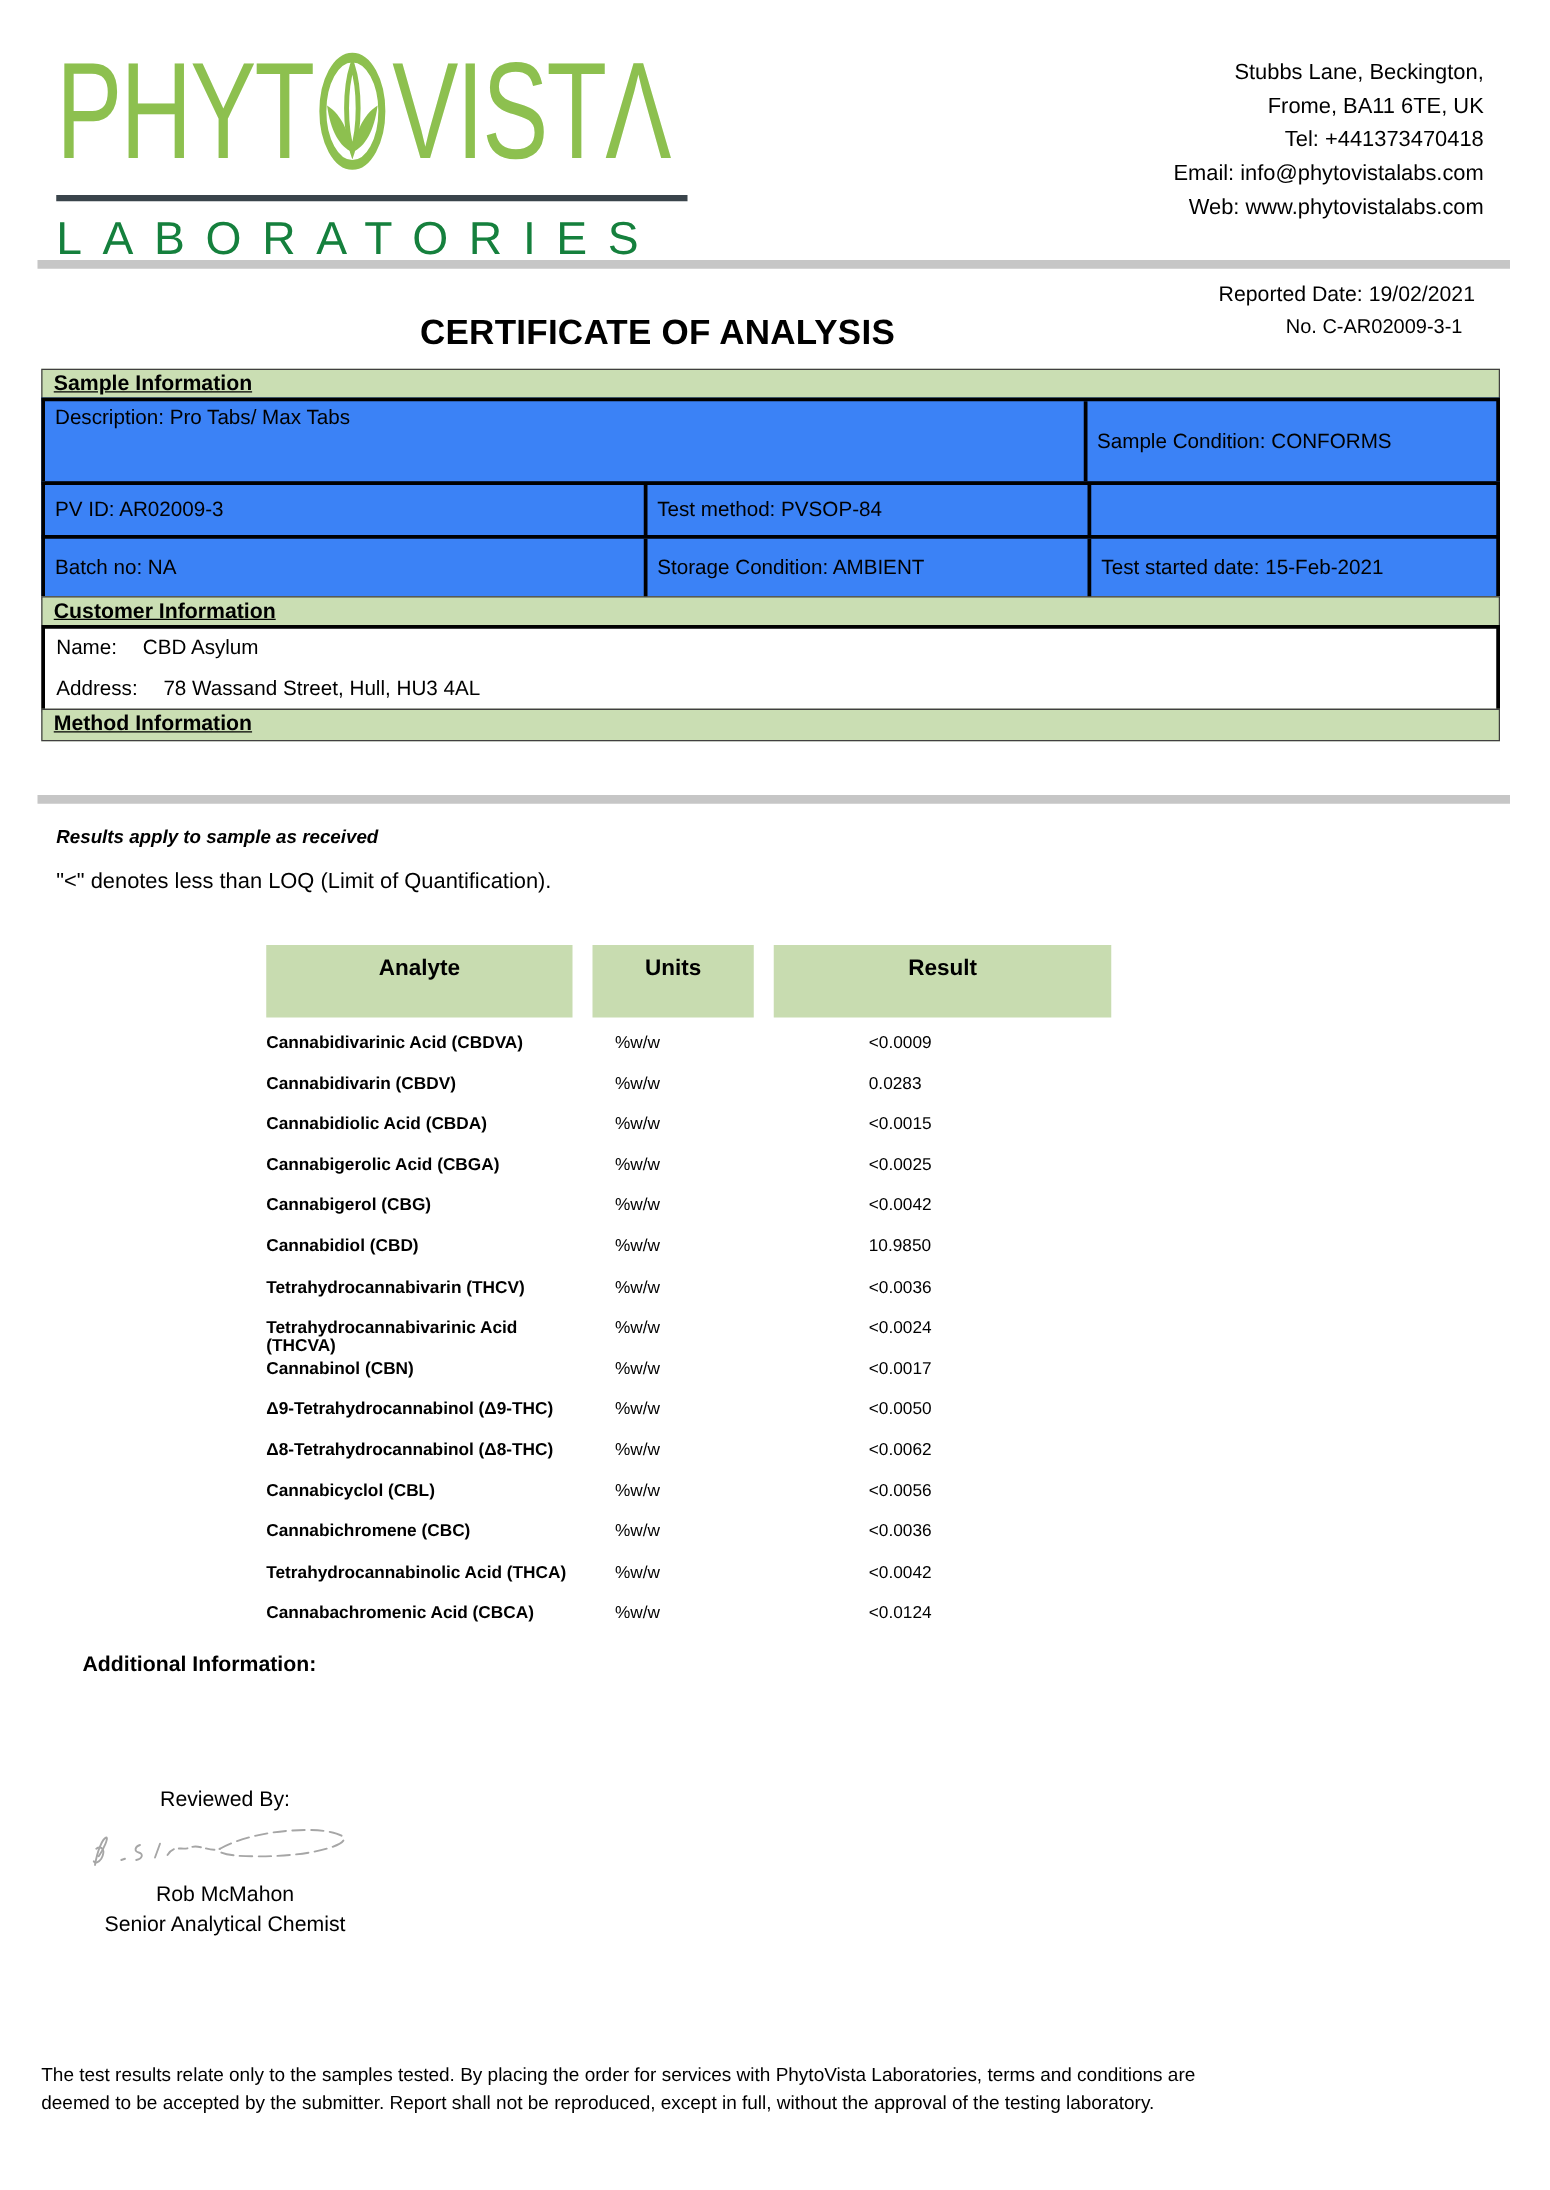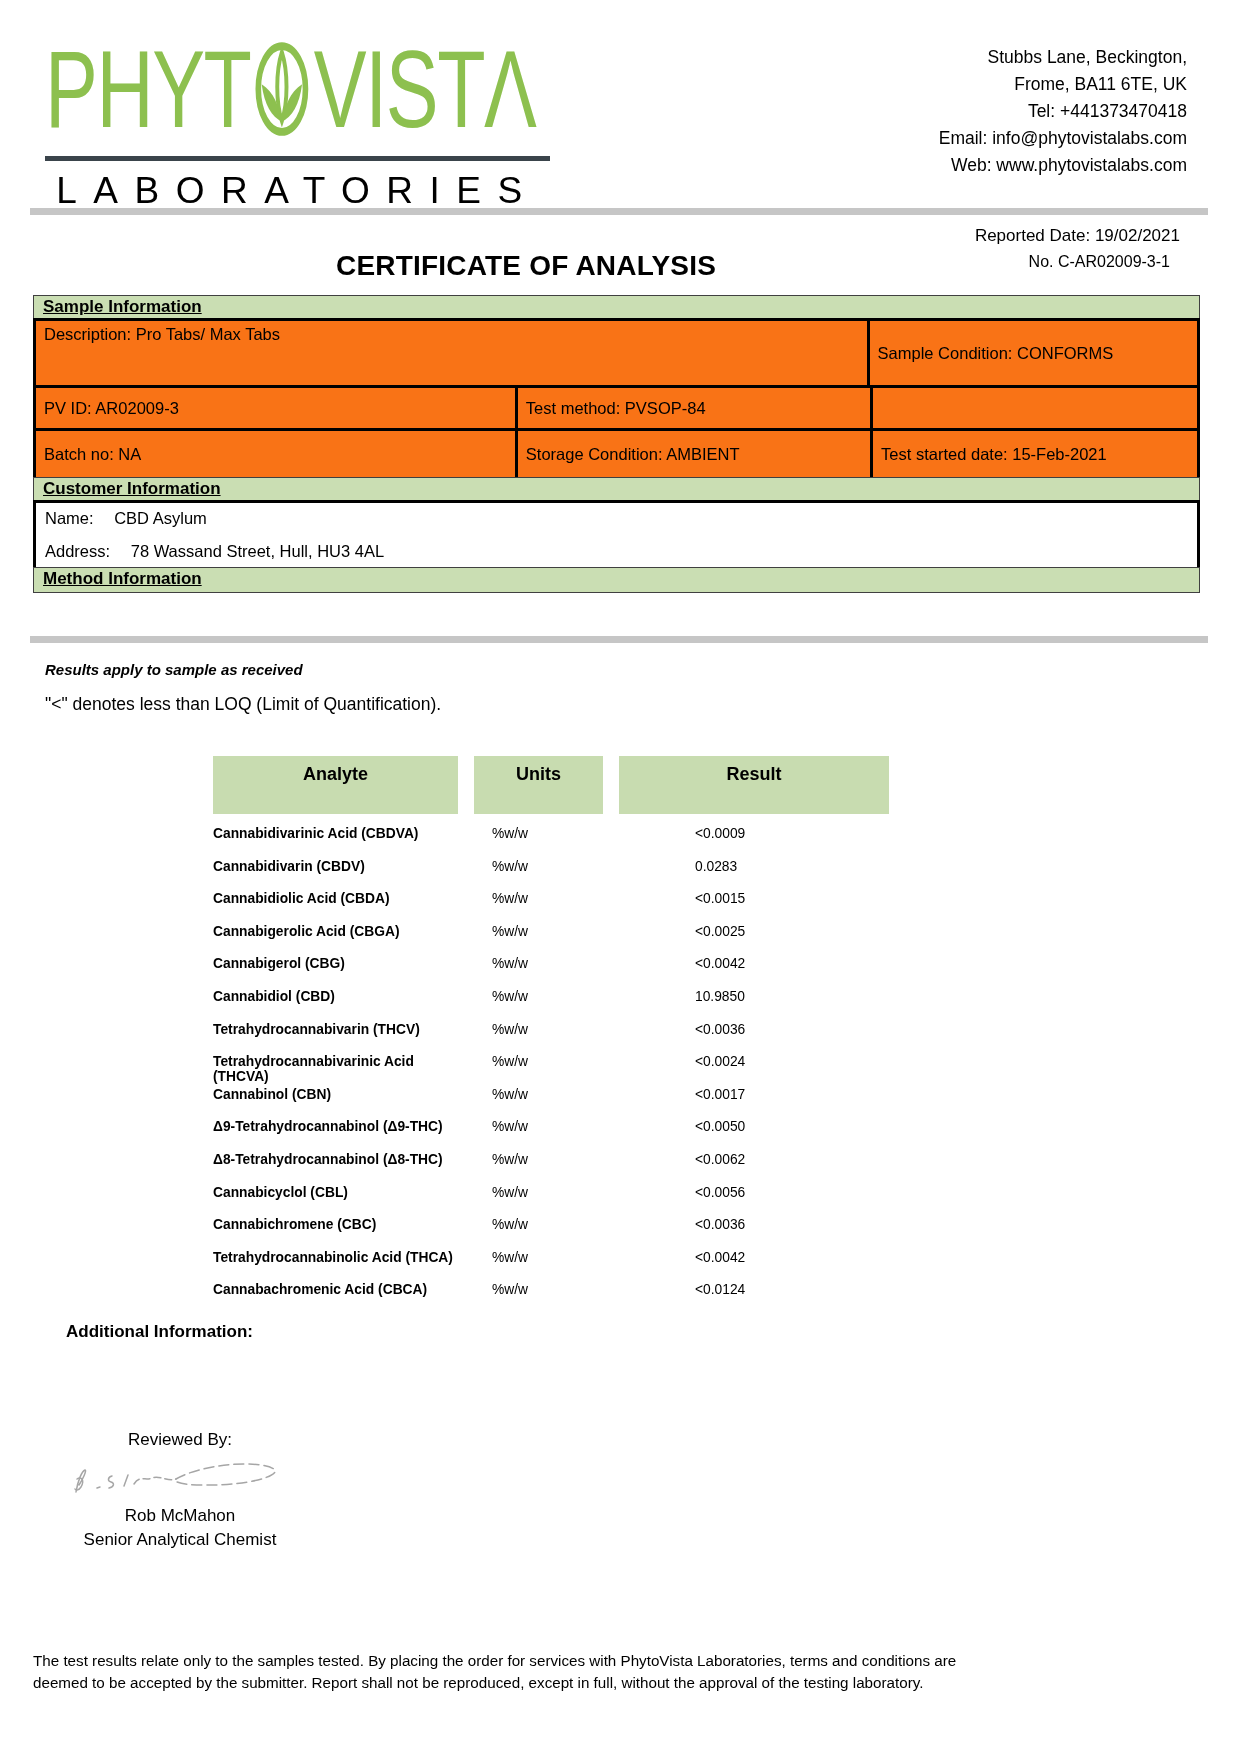--- a/index.html
+++ b/index.html
@@ -7,41 +7,41 @@
   .page { position:relative; width:1232px; height:1752px; background:#fff; overflow:hidden; }
 
   
   .logo { position:absolute; left:45px; top:34px; width:505px; }
   .logo-row1 { display:flex; align-items:center; font-size:110px; line-height:1;
                color:#8dc04f; font-weight:400; white-space:nowrap;
                transform:scaleX(0.72); transform-origin:0 50%; letter-spacing:-2px; }
   .logo-row1 .lg-txt { display:inline-block; }
   .logo-o { width:78px; height:100px; margin:0 5px; flex:0 0 auto; }
   .logo-rule { margin-top:12px; width:505px; height:5px; background:#3a444b; }
-  .logo-sub { margin-top:9px; font-size:37px; color:#000000; letter-spacing:16.5px; white-space:nowrap;text-align:center; }
+  .logo-sub { margin-top:9px; font-size:37px; color:#15803d; letter-spacing:16.5px; white-space:nowrap; }
 
   
   .contact { position:absolute; right:45px; top:44px; text-align:right; font-size:17.5px; line-height:27px; }
 
   
   .gray-bar { position:absolute; left:30px; width:1178px; height:7px; background:#c6c6c6; }
   .bar-1 { top:208px; }
   .bar-2 { top:636px; }
 
   
   .reported-date { position:absolute; right:52px; top:226px; font-size:17px; }
   .report-no     { position:absolute; right:62px; top:253px; font-size:16px; }
   .doc-title     { position:absolute; left:336px; top:250px; font-size:28px; font-weight:bold; letter-spacing:0.2px; }
 
   
   .info-block { position:absolute; left:33px; top:298px; width:1167px; }
   .green-bar { border:1px solid #404040; background:#cadeb3; padding:1px 8px 3px 9px;
                font-size:17px; font-weight:bold; margin-top:-3px; }
   .green-bar span { text-decoration:underline; }
-  .info-row { display:flex; border:3px solid #000; margin-top:-3px; background:#f97316; }
+  .info-row { display:flex; border:3px solid #000; margin-top:-3px; background:#3b82f6; }
   .info-cell { padding:4px 8px; font-size:16.5px; box-sizing:border-box; }
   .desc-row { height:64px; }
   .c-desc { flex:0 0 71.8%; border-right:3px solid #000; }
   .c-cond { flex:1; display:flex; align-items:center; }
   .triple-1 { height:40px; }
   .triple-2 { height:46px; }
   .t1 { flex:0 0 41.5%; border-right:3px solid #000; display:flex; align-items:center; }
   .t2 { flex:0 0 30.6%; border-right:3px solid #000; display:flex; align-items:center; }
   .t3 { flex:1; display:flex; align-items:center; }
   .block-cell { border:3px solid #000; margin-top:-3px; background:#fff; padding:6px 9px; font-size:16.5px; }

